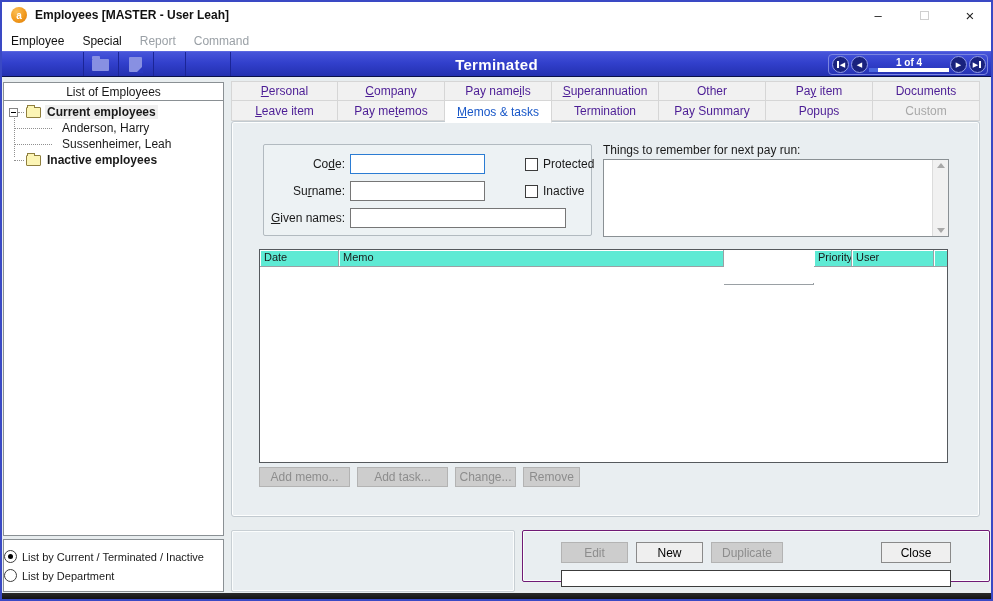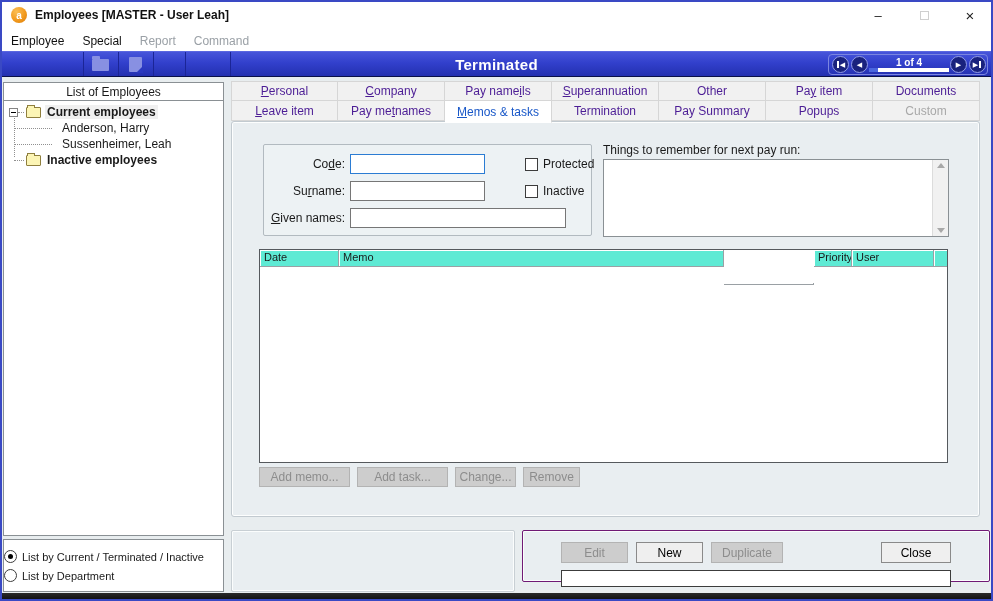--- a/index.html
+++ b/index.html
@@ -231,21 +231,21 @@
       </div>
     <div class="tab">
         <span><span>Documents</span><span class="ac"></span><span></span></span>
       </div>
   </div>
   <div class="tab-row second">
     <div class="tab">
         <span><span></span><span class="ac">L</span><span>eave item</span></span>
       </div>
     <div class="tab">
-        <span><span>Pay me</span><span class="ac">t</span><span>names</span></span>
+        <span><span>Pay me</span><span class="ac">t</span><span>emos</span></span>
       </div>
     <div class="tab selected">
         <span><span></span><span class="ac">M</span><span>emos &amp; tasks</span></span>
       </div>
     <div class="tab">
         <span><span>Termination</span><span class="ac"></span><span></span></span>
       </div>
     <div class="tab">
         <span><span>Pay Summary</span><span class="ac"></span><span></span></span>
       </div>

